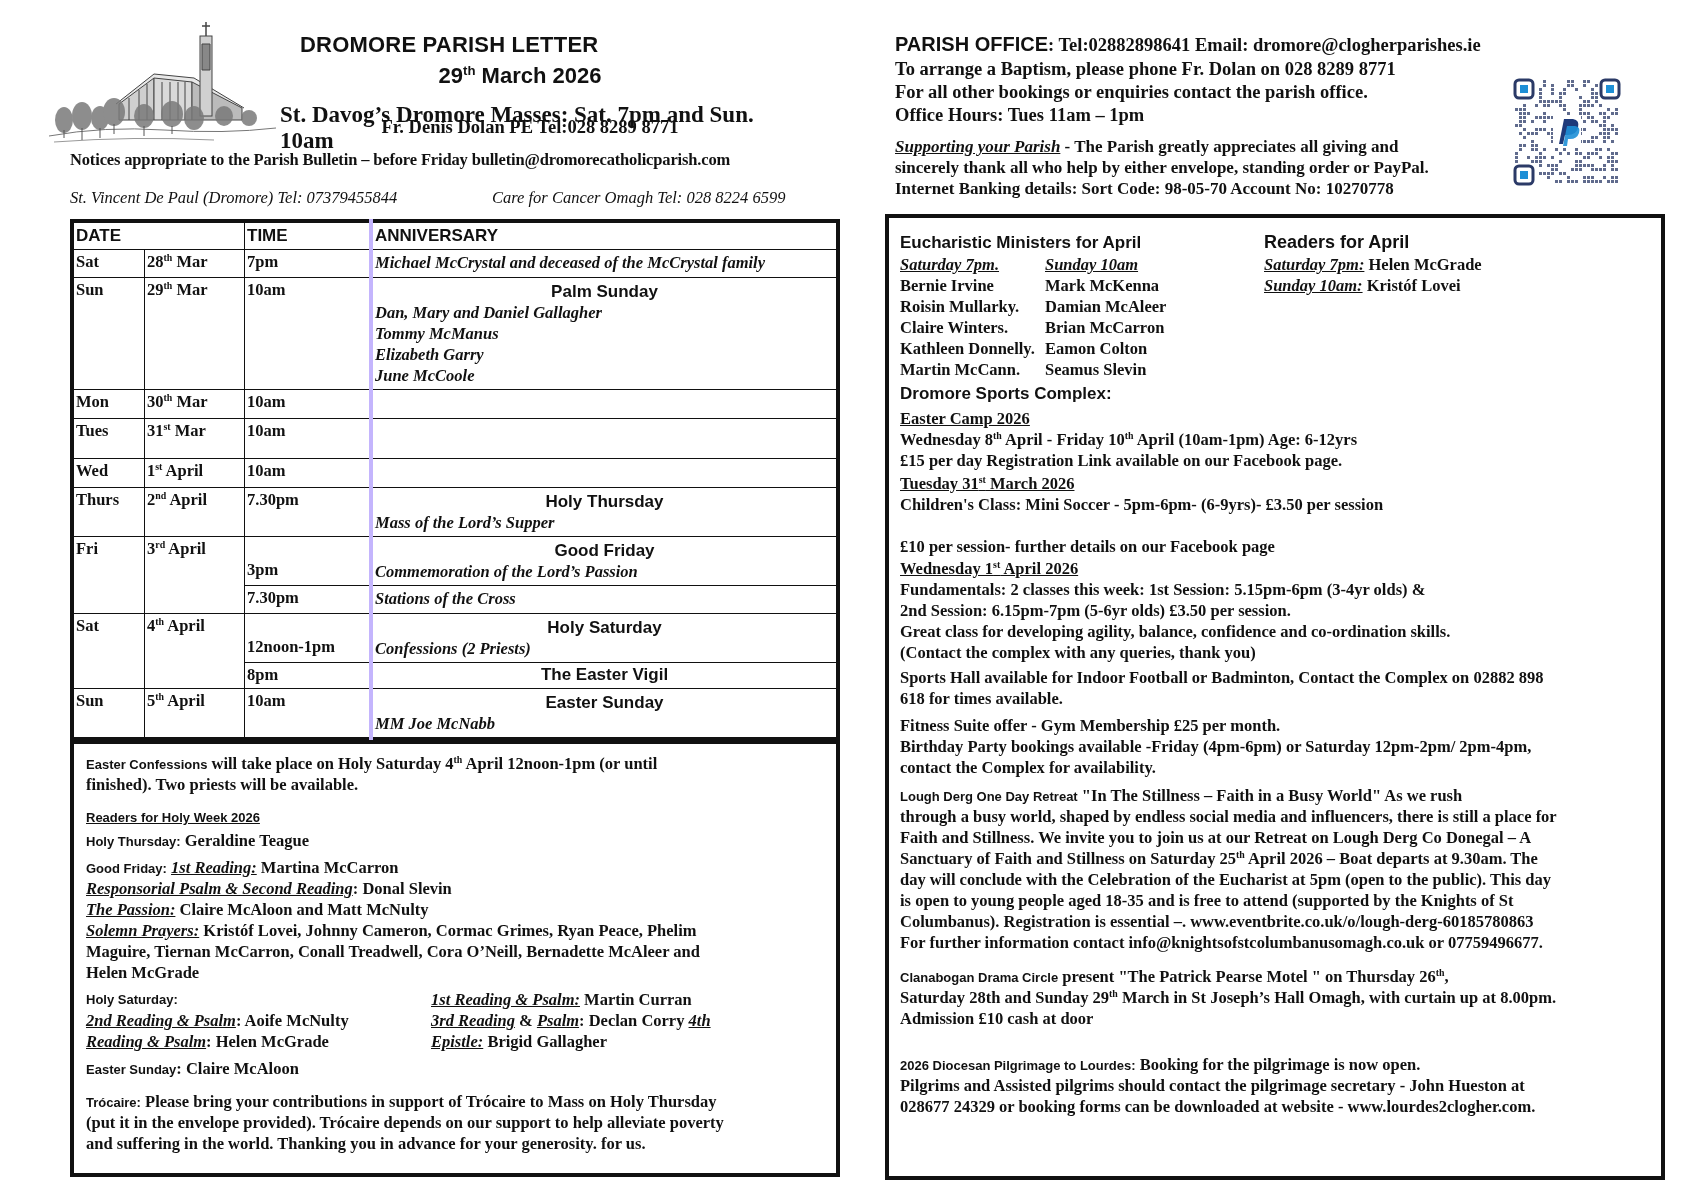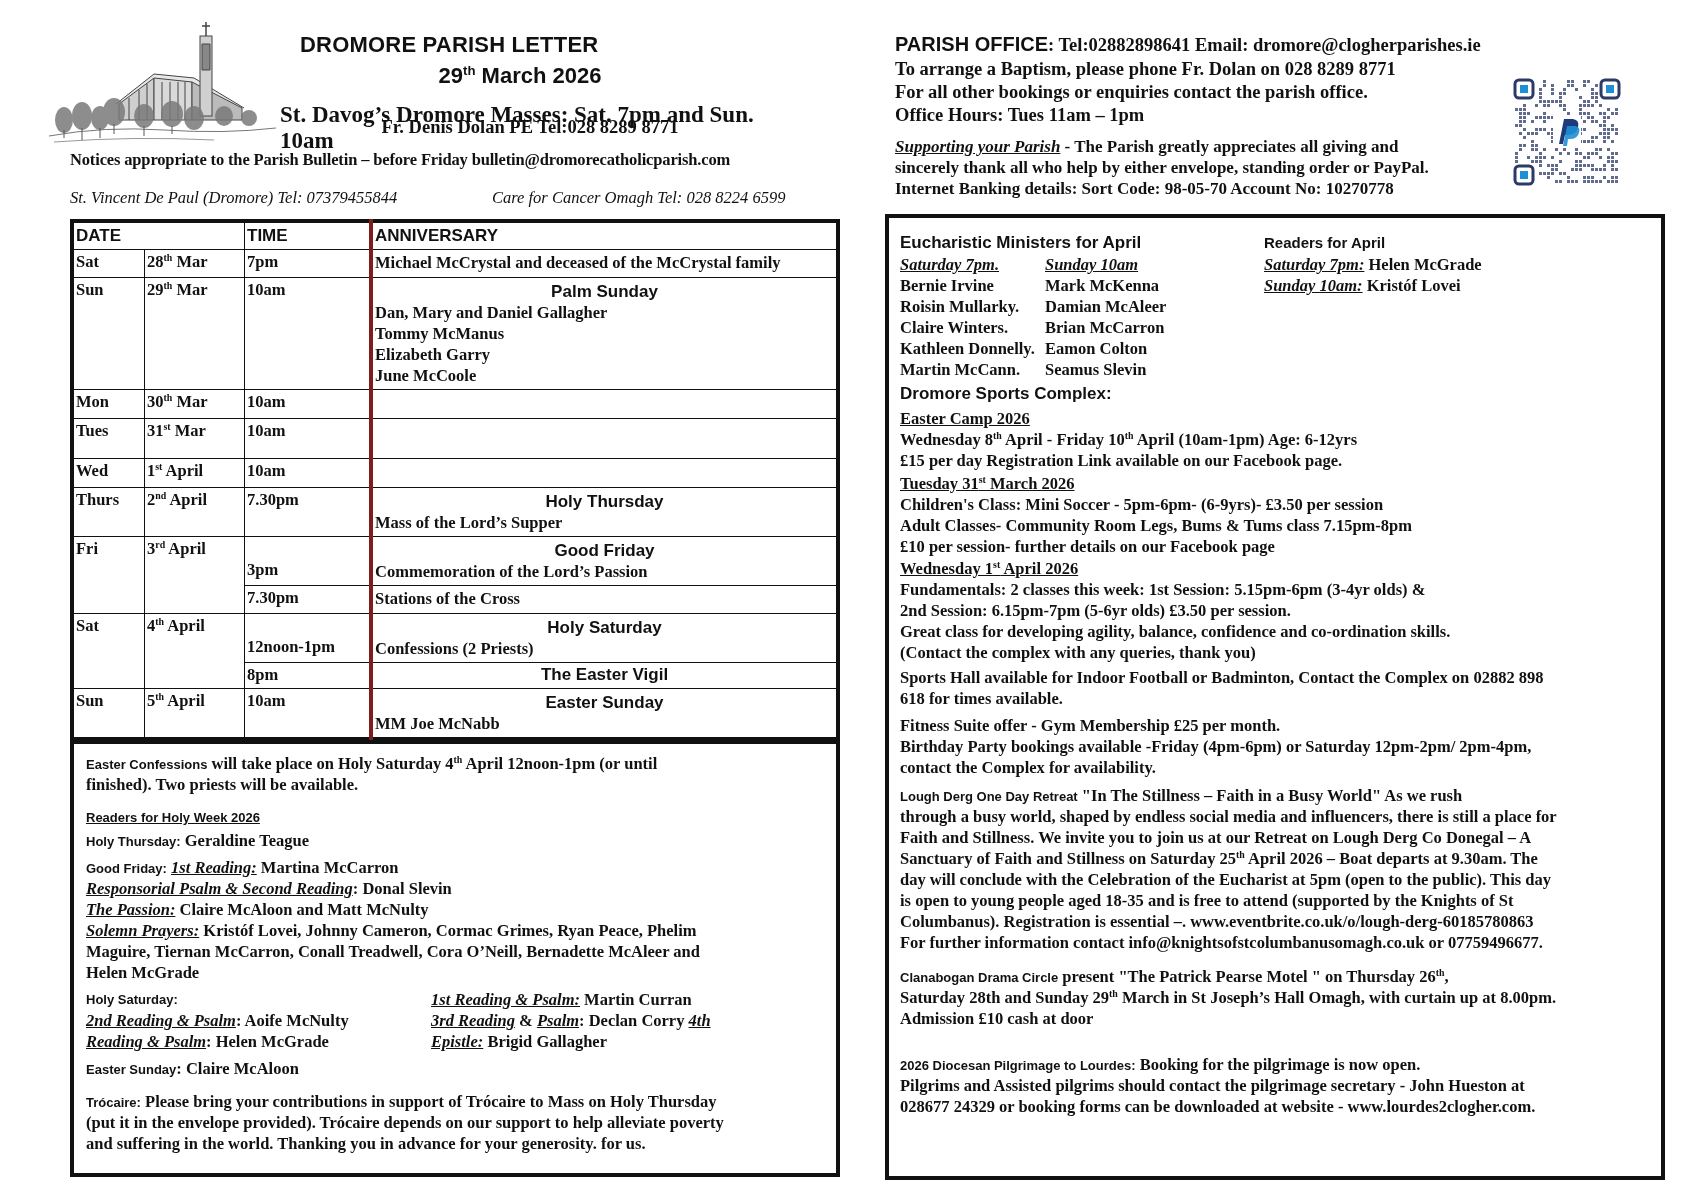--- a/index.html
+++ b/index.html
@@ -19,23 +19,23 @@
   #hdr-svdp { position:absolute; left:70px; top:188px; font-size:16.5px; font-style:italic; white-space:nowrap; }
   #hdr-cancer { position:absolute; left:492px; top:188px; font-size:16.5px; font-style:italic; white-space:nowrap; }
 
   
   #schedule { position:absolute; left:70px; top:219px; width:770px; border:4px solid #111; border-collapse:collapse; }
   #schedule td, #schedule th { border:1.5px solid #111; padding:2px 2px 3px 2px; vertical-align:top; font-size:16.5px; font-weight:bold; text-align:left; }
   #schedule th { font-family:"Liberation Sans", sans-serif; font-size:17px; padding:3px 2px; }
   #schedule .c-day { width:66px; }
   #schedule .c-date { width:95px; }
   #schedule .c-time { width:120px; }
-  #schedule .c-ann { border-left:4px solid #7f1d1d; }
+  #schedule .c-ann { border-left:4px solid #c4b5fd; }
   .feast { font-family:"Liberation Sans", sans-serif; font-weight:bold; font-size:17px; display:block; margin-top:2px;text-align:center; }
-  .annline { display:block; line-height:21px; }
+  .annline { display:block; line-height:21px;font-style:italic; }
   .pad-top { padding-top:23px !important; }
 
   
   #notes { position:absolute; left:70px; top:740px; width:762px; height:429px; border:4px solid #111; padding:0 0 0 0; }
   .np { position:absolute; left:12px; font-size:16.5px; font-weight:bold; line-height:21px; }
   .h-sans { font-family:"Liberation Sans", sans-serif; font-weight:bold; font-size:13px; }
 
   
   .rh { position:absolute; left:895px; font-size:18.5px; font-weight:bold; white-space:nowrap; }
   #qr { position:absolute; left:1513px; top:78px; width:108px; height:108px; }
@@ -508,31 +508,30 @@
   <div class="rp" style="left:11px; top:120px">Kathleen Donnelly.</div>
   <div class="rp" style="left:11px; top:141px">Martin McCann.</div>
 
   <div class="rp" style="left:156px; top:36px"><i><u>Sunday 10am</u></i></div>
   <div class="rp" style="left:156px; top:57px">Mark McKenna</div>
   <div class="rp" style="left:156px; top:78px">Damian McAleer</div>
   <div class="rp" style="left:156px; top:99px">Brian McCarron</div>
   <div class="rp" style="left:156px; top:120px">Eamon Colton</div>
   <div class="rp" style="left:156px; top:141px">Seamus Slevin</div>
 
-  <div class="rp h-sans" style="left:375px; top:14px; font-size:15px">Readers for April</div>
+  <div class="rp h-sans" style="left:375px; top:14px; font-size:18px">Readers for April</div>
   <div class="rp" style="left:375px; top:36px"><i><u>Saturday 7pm:</u></i><span> Helen McGrade</span></div>
   <div class="rp" style="left:375px; top:57px"><i><u>Sunday 10am:</u></i><span> Kristóf Lovei</span></div>
 
   <div class="rp h-sans" style="left:11px; top:165px; font-size:17px">Dromore Sports Complex:</div>
   <div class="rp" style="left:11px; top:190px"><u>Easter Camp 2026</u></div>
   <div class="rp" style="left:11px; top:211px"><span>Wednesday 8</span><sup>th</sup><span> April - Friday 10</span><sup>th</sup><span> April (10am-1pm) Age: 6-12yrs</span></div>
   <div class="rp" style="left:11px; top:232px">£15 per day Registration Link available on our Facebook page.</div>
   <div class="rp" style="left:11px; top:255px"><u><span>Tuesday 31</span><sup>st</sup><span> March 2026</span></u></div>
   <div class="rp" style="left:11px; top:276px">Children's Class: Mini Soccer - 5pm-6pm- (6-9yrs)- £3.50 per session</div>
-  <div class="rp" style="left:11px; top:297px">Adult Classes- Community Room Legs, Bums &amp; Tums class 7.15pm-8pm</div>
   <div class="rp" style="left:11px; top:318px">£10 per session- further details on our Facebook page</div>
   <div class="rp" style="left:11px; top:340px"><u><span>Wednesday 1</span><sup>st</sup><span> April 2026</span></u></div>
   <div class="rp" style="left:11px; top:361px">Fundamentals: 2 classes this week: 1st Session: 5.15pm-6pm (3-4yr olds) &amp;</div>
   <div class="rp" style="left:11px; top:382px">2nd Session:  6.15pm-7pm (5-6yr olds) £3.50 per session.</div>
   <div class="rp" style="left:11px; top:403px">Great class for developing agility, balance, confidence and co-ordination skills.</div>
   <div class="rp" style="left:11px; top:424px">(Contact the complex with any queries, thank you)</div>
   <div class="rp" style="left:11px; top:449px">Sports Hall available for Indoor Football or Badminton, Contact the Complex on 02882 898</div>
   <div class="rp" style="left:11px; top:470px">618 for times available.</div>
   <div class="rp" style="left:11px; top:497px">Fitness Suite offer - Gym Membership £25 per month.</div>
   <div class="rp" style="left:11px; top:518px">Birthday Party bookings available -Friday (4pm-6pm) or Saturday 12pm-2pm/ 2pm-4pm,</div>

